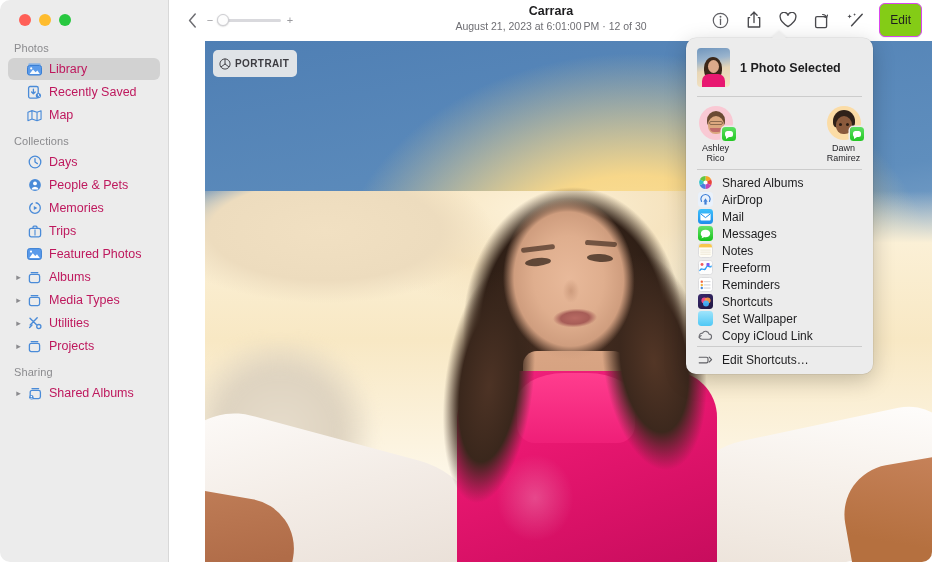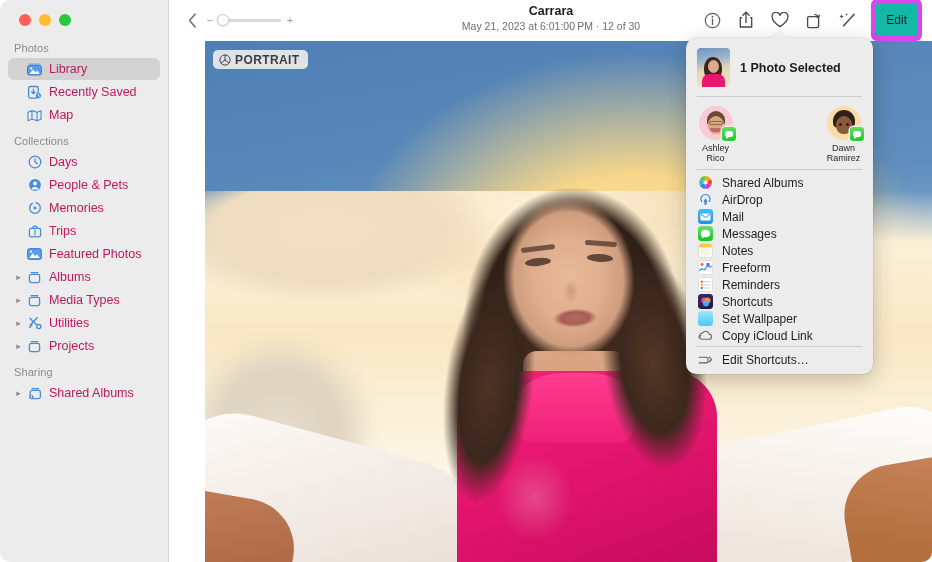--- a/index.html
+++ b/index.html
@@ -115,22 +115,22 @@
     position: absolute; right: 10px; top: 0;
     height: 40px; display: flex; align-items: center; gap: 12px;
   }
   .tool-btn {
     width: 22px; height: 22px;
     display: flex; align-items: center; justify-content: center;
     cursor: default;
   }
   #edit-btn {
     height: 21px; padding: 16px 10px;
-    border: 5px solid #d946ef; border-radius: 6px;
-    background: #14b8a6; font-size: 12px; color: #1d1d1f;
+    border: 1px solid #d946ef; border-radius: 6px;
+    background: #84cc16; font-size: 12px; color: #1d1d1f;
     display: flex; align-items: center;
     box-shadow: 0 0.5px 1px rgba(0,0,0,.06);
     cursor: default;
   }
 
   
   #photo-wrap {
     position: absolute; left: 35px; top: 41px;
     width: 727px; height: 521px;
     overflow: hidden;
@@ -249,24 +249,24 @@
   }
   #hand-right {
     position: absolute; left: 640px; top: 420px; width: 140px; height: 110px;
     background: linear-gradient(200deg, #c8845d 0%, #b5703f 70%);
     border-radius: 50px 10px 0 0;
     transform: rotate(-10deg);
   }
   #portrait-badge {
     position: absolute; left: 8px; top: 9px;
     display: flex; align-items: center; gap: 4px;
-    height: 19px; padding: 0 8px 0 6px;
+    height: 27px; padding: 0 8px 0 6px;
     background: rgba(236,236,236,0.92);
     border-radius: 5px;
-    font-size: 12px; font-weight: 700; letter-spacing: .4px;
+    font-size: 10px; font-weight: 700; letter-spacing: .4px;
     color: #3c3c41;
   }
 
   
   #share-popover {
     position: absolute; left: 686px; top: 38px;
     width: 187px;
     background: #ececec;
     border-radius: 10px;
     box-shadow: 0 6px 22px rgba(0,0,0,.22), 0 0 0 0.5px rgba(0,0,0,.10);
@@ -532,21 +532,21 @@
       <div id="zoom-control">
         <span class="sign">−</span>
         <div id="zoom-track">
           <div id="zoom-knob"></div>
         </div>
         <span class="sign">+</span>
       </div>
 
       <div id="title-block">
         <div class="ttl">Carrara</div>
-        <div class="sub">May 21, 2023 at 6:01:00 PM  ·  12 of 30</div>
+        <div class="sub">August 21, 2023 at 6:01:00 PM  ·  12 of 30</div>
       </div>
 
       <div id="tool-actions">
         <div class="tool-btn">
           <svg width="17" height="17" viewBox="0 0 17 17">
             <circle cx="8.5" cy="8.5" r="7.2" fill="none" stroke="#5f5f64" stroke-width="1.2"></circle>
             <circle cx="8.5" cy="4.8" r="0.95" fill="#5f5f64"></circle>
             <path d="M8.5 7.2v5.2" stroke="#5f5f64" stroke-width="1.3" stroke-linecap="round"></path>
           </svg>
         </div>

